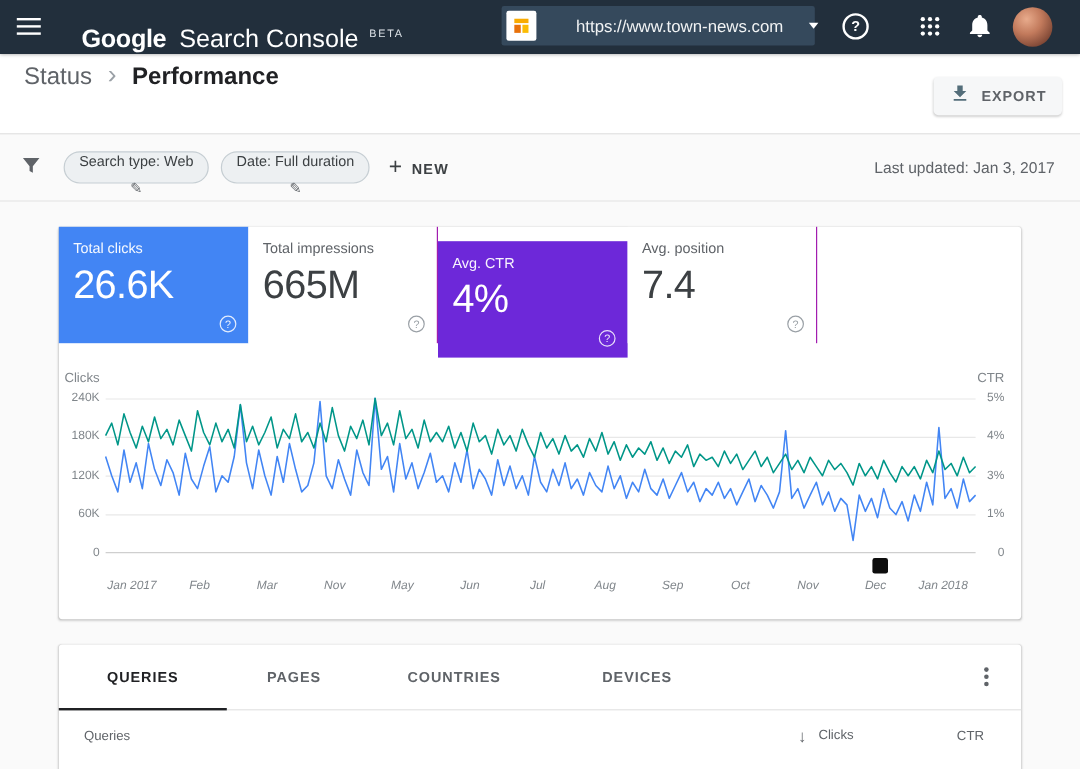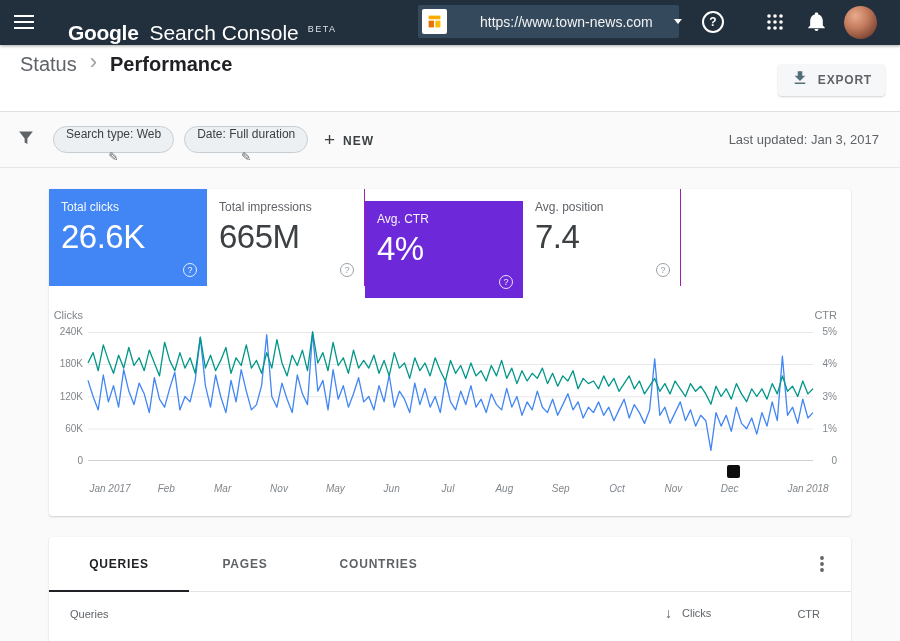--- a/index.html
+++ b/index.html
@@ -276,30 +276,31 @@
         <div class="xtick" style="left: 94.6667px;">Mar</div>
         <div class="xtick" style="left: 151px;">Nov</div>
         <div class="xtick" style="left: 207.333px;">May</div>
         <div class="xtick" style="left: 263.667px;">Jun</div>
         <div class="xtick" style="left: 320px;">Jul</div>
         <div class="xtick" style="left: 376.333px;">Aug</div>
         <div class="xtick" style="left: 432.667px;">Sep</div>
         <div class="xtick" style="left: 489px;">Oct</div>
         <div class="xtick" style="left: 545.333px;">Nov</div>
         <div class="xtick" style="left: 601.667px;">Dec</div>
-        <div class="xtick" style="left: 680px;">Jan 2018</div>
+        <div class="xtick" style="left: 658px;">Jan 2018</div>
       </div>
     <div class="chart-marker"></div>
   </div>
 
   <div class="card card2">
     <div class="tabs-row">
       <div class="tab selected">QUERIES</div>
       <div class="tab">PAGES</div>
       <div class="tab">COUNTRIES</div>
+      <div class="tab">DEVICES</div>
       <div class="more">
         <svg width="18" height="20" viewBox="0 0 18 20">
           <g fill="#5f6368">
               <circle cx="9" cy="4" r="1.9"></circle>
               <circle cx="9" cy="10" r="1.9"></circle>
               <circle cx="9" cy="16" r="1.9"></circle>
             </g>
         </svg>
       </div>
     </div>

